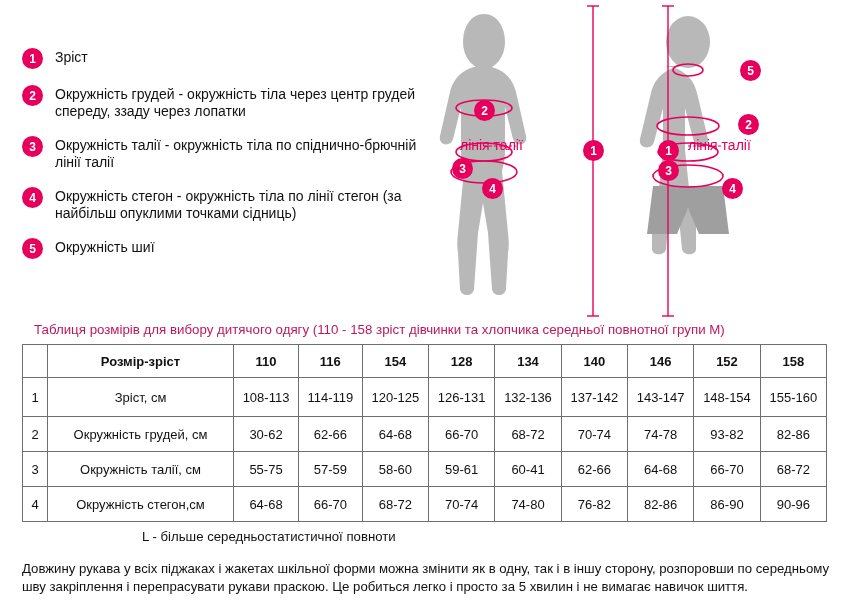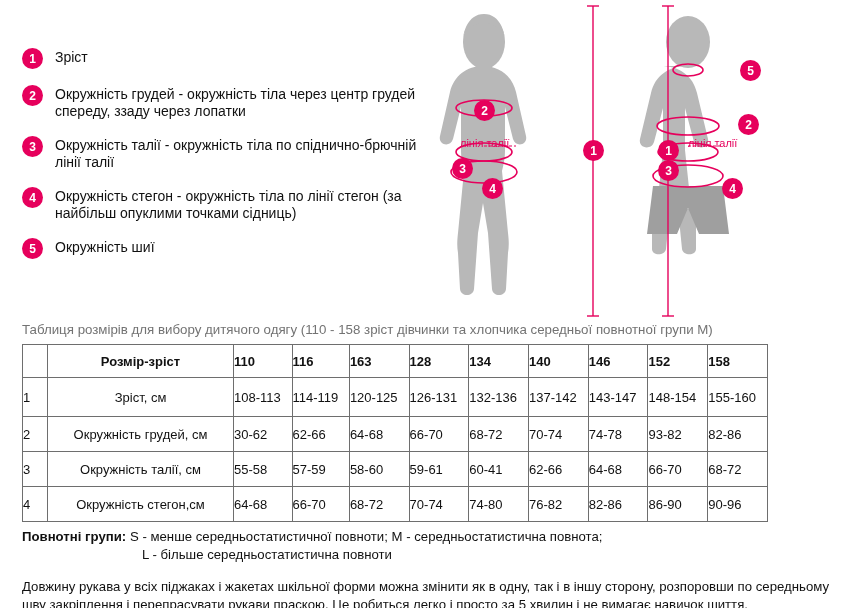--- a/index.html
+++ b/index.html
@@ -30,34 +30,35 @@
   
   .figures{position:absolute;left:400px;top:0;width:449px;height:320px;}
   .fig-svg{position:absolute;left:0;top:0;}
   .marker{
     position:absolute;width:21px;height:21px;border-radius:50%;
     background:#e6005c;color:#fff;font-size:12px;font-weight:bold;
     display:flex;align-items:center;justify-content:center;
     z-index:5;
   }
   .waist-label{
-    position:absolute;font-size:11px;color:#e6005c;z-index:6;white-space:nowrap;
+    position:absolute;font-size:14px;color:#e6005c;z-index:6;white-space:nowrap;
   }
   
   .table-caption{
-    position:absolute;left:22px;top:322px;font-size:13.3px;color:#737373;
+    position:absolute;left:34px;top:322px;font-size:13.3px;color:#be185d;
   }
   table.sizes{
     position:absolute;left:22px;top:344px;
     border-collapse:collapse;
-    width:746px;
+    width:805px;
     font-size:13px;
   }
   table.sizes td,table.sizes th{
     border:1px solid #6e6e6e;
+    text-align:center;
     vertical-align:middle;
     padding:0;
     height:34px;
     font-weight:normal;
     color:#111;
   }
   table.sizes tr.head td{font-weight:bold;height:32px;}
   table.sizes td.idx{width:24px;}
   table.sizes td.rowlabel{width:185px;font-weight:normal;text-align:center;}
   table.sizes tr.r1 td{height:38px;}
@@ -152,21 +153,21 @@
 
 <div class="table-caption">Таблиця розмірів для вибору дитячого одягу (110 - 158 зріст дівчинки та хлопчика середньої повнотної групи М)</div>
 
 <table class="sizes">
   <tbody>
     <tr class="head">
       <td class="idx"></td>
       <td class="rowlabel">Розмір-зріст</td>
       <td>110</td>
       <td>116</td>
-      <td>163</td>
+      <td>154</td>
       <td>128</td>
       <td>134</td>
       <td>140</td>
       <td>146</td>
       <td>152</td>
       <td>158</td>
     </tr>
     <tr class="r1">
       <td class="idx">1</td>
       <td class="rowlabel">Зріст, см</td>
@@ -189,21 +190,21 @@
       <td>66-70</td>
       <td>68-72</td>
       <td>70-74</td>
       <td>74-78</td>
       <td>93-82</td>
       <td>82-86</td>
     </tr>
     <tr>
       <td class="idx">3</td>
       <td class="rowlabel">Окружність талії, см</td>
-      <td>55-58</td>
+      <td>55-75</td>
       <td>57-59</td>
       <td>58-60</td>
       <td>59-61</td>
       <td>60-41</td>
       <td>62-66</td>
       <td>64-68</td>
       <td>66-70</td>
       <td>68-72</td>
     </tr>
     <tr>
@@ -216,19 +217,15 @@
       <td>74-80</td>
       <td>76-82</td>
       <td>82-86</td>
       <td>86-90</td>
       <td>90-96</td>
     </tr>
   </tbody>
 </table>
 
 <div class="notes">
-  <div>
-    <span class="b">Повнотні групи:</span>
-    <span>S - менше середньостатистичної повноти; М - середньостатистична повнота;</span>
-  </div>
-  <div class="notes-line2">L - більше середньостатистична повноти</div>
+  <div class="notes-line2">L - більше середньостатистичної повноти</div>
   <div class="notes-para">Довжину рукава у всіх піджаках і жакетах шкільної форми можна змінити як в одну, так і в іншу сторону, розпоровши по середньому шву закріплення і перепрасувати рукави праскою. Це робиться легко і просто за 5 хвилин і не вимагає навичок шиття.</div>
 </div>
 
 </body></html>

